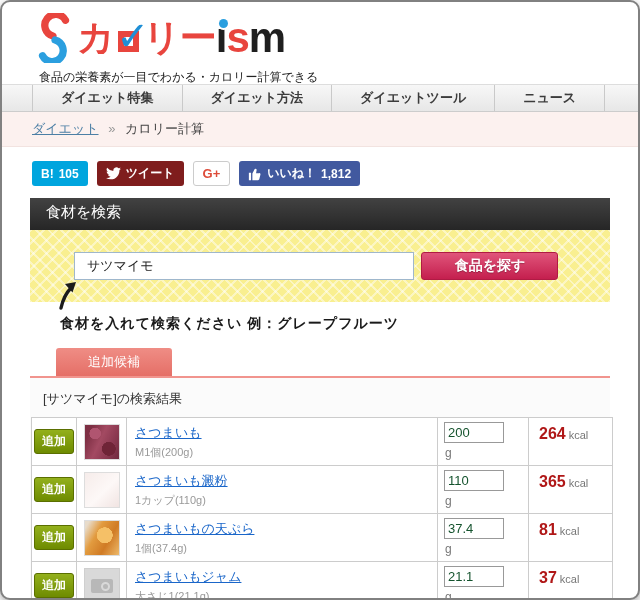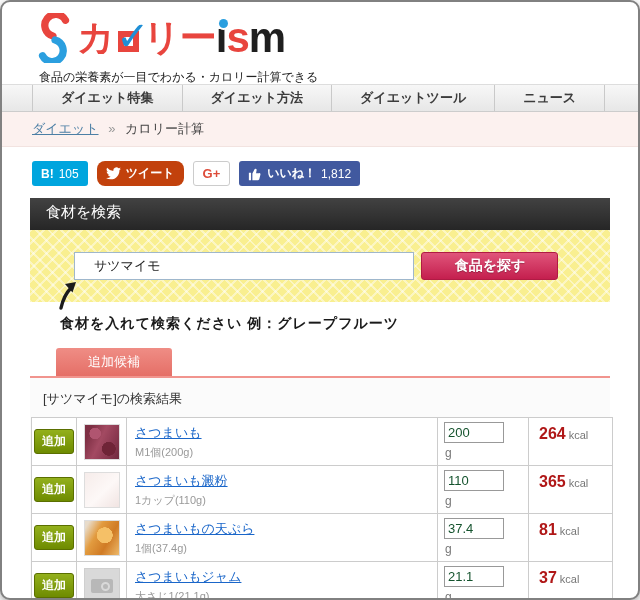--- a/index.html
+++ b/index.html
@@ -37,36 +37,36 @@
   .crumb-link{ color:#4c7fa5; text-decoration:underline; cursor:pointer; }
   .crumb-sep{ color:#999; margin:0 6px; }
   .crumb-current{ color:#444; }
 
   
   .social{ display:flex; gap:9px; margin:14px 0 0 30px; align-items:center; }
   .sbtn{ display:inline-flex; align-items:center; gap:5px; height:25px; padding:0 9px;
     border-radius:3px; color:#fff; font-size:12px; font-weight:bold; cursor:pointer; border:none; }
   .sbtn svg{ display:block; }
   .btn-hatena{ background:#00a5de; }
-  .btn-tweet{ background:#c2410c;border-radius:8px; }
+  .btn-tweet{ background:#7f1d1d; }
   .btn-gplus{ background:#fff; border:1px solid #ccc; color:#dd4b39; font-size:13px; }
   .btn-like{ background:#41599f; }
-  .s-count{ font-weight:normal; }
+  .s-count{ font-weight:bold; }
 
   
   .section-bar{ margin:12px 28px 0; height:32px; line-height:32px; padding-left:16px;
     background:linear-gradient(#424242,#262626); color:#fff; font-size:15px;font-family:Liberation Mono, monospace; }
   .search-panel{ margin:0 28px; height:72px; padding:22px 0 0 44px; position:relative;
     background-color:#f9ef90;
     background-image:
       repeating-linear-gradient(45deg, rgba(255,255,255,.45) 0 2px, transparent 2px 9px),
       repeating-linear-gradient(-45deg, rgba(255,255,255,.45) 0 2px, transparent 2px 9px);
   }
   .search-input{ width:340px; height:28px; border:1px solid #9fb7cc; font-size:13px;
-    padding:2px 19px; vertical-align:top; background:#fff; color:#222; }
+    padding:2px 12px; vertical-align:top; background:#fff; color:#222; }
   .search-btn{ width:137px; height:28px; margin-left:3px; vertical-align:top;
     background:linear-gradient(#e0547a,#c41f4e); border:1px solid #b01b44; border-radius:3px;
     color:#fff; font-size:14px; font-weight:bold; cursor:pointer; text-shadow:0 1px 1px rgba(0,0,0,.25); }
 
   
   .hint{ margin:0 28px; position:relative; padding:12px 0 0 30px; height:36px; }
   .hint-arrow{ position:absolute; left:24px; top:-22px; z-index:2; }
   .hint-text{ font-size:14px; font-weight:bold; color:#1a1a1a; letter-spacing:1px; }
 
   

